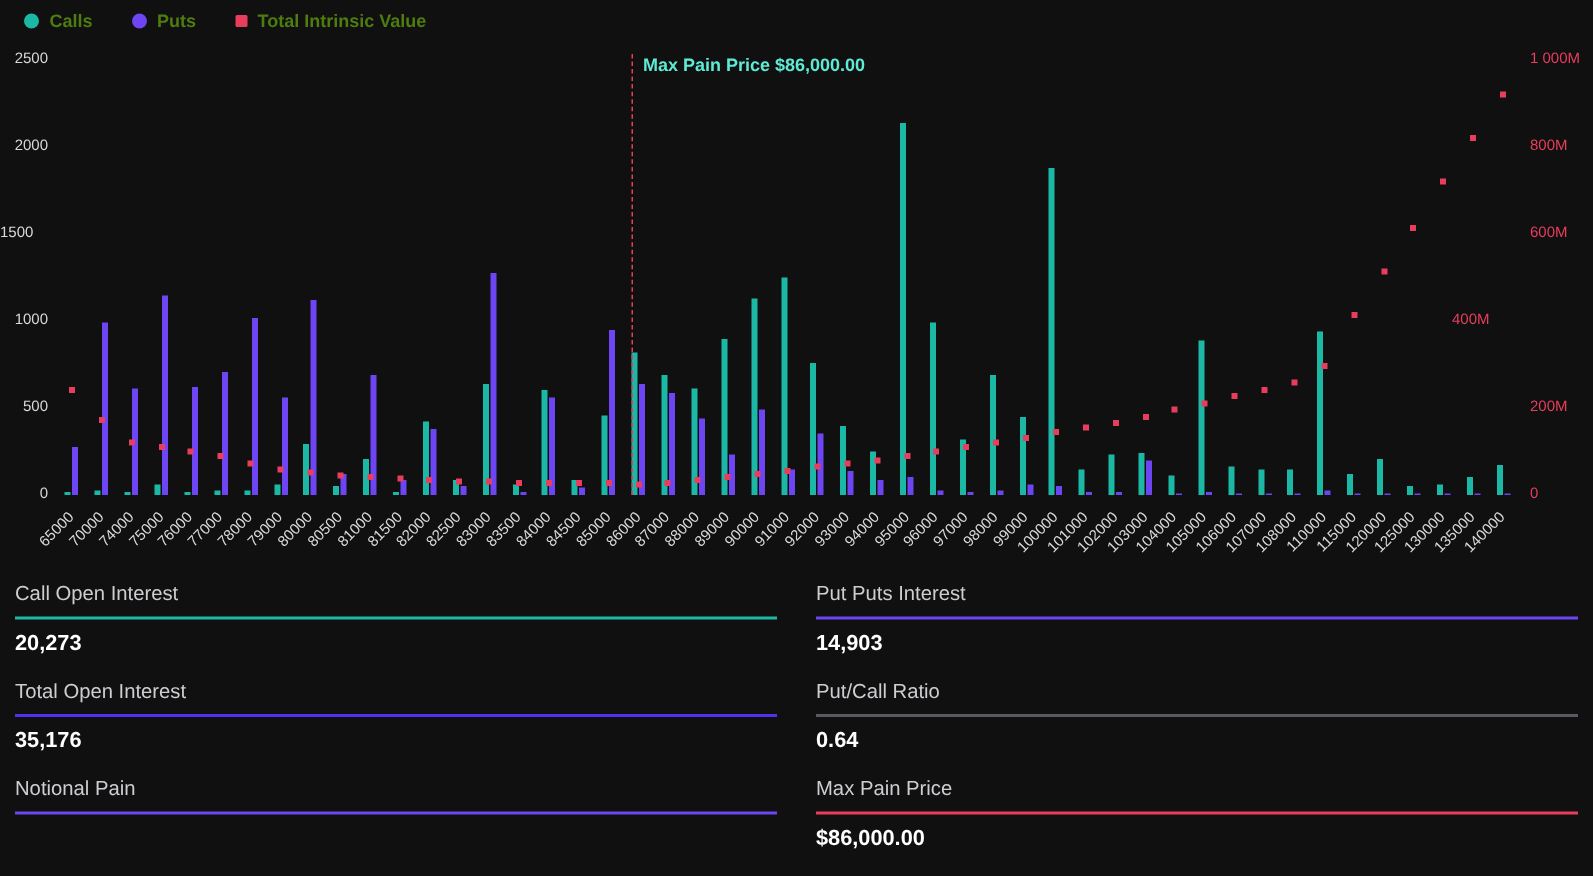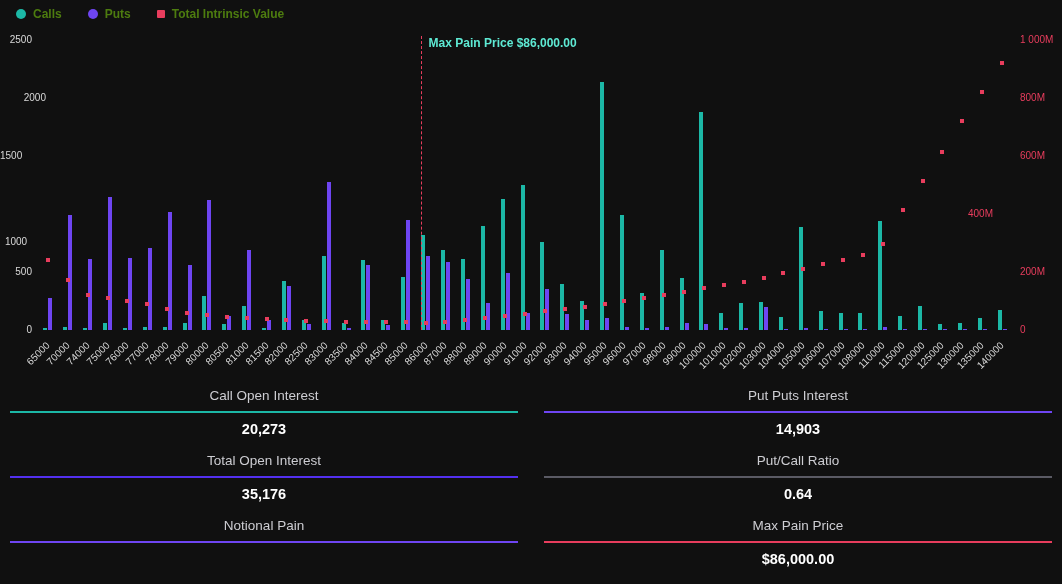--- a/index.html
+++ b/index.html
@@ -24,35 +24,35 @@
   .maxpain-label { position: absolute; font-size: 12px; font-weight: bold; color: #e83d5d; white-space: nowrap; }
   .xlabel {
     position: absolute; width: 100px; text-align: right;
     font-size: 10px; color: #d9d9d9; white-space: nowrap;
     transform: rotate(-45deg); transform-origin: 100% 50%;
   }
 
   .stats {
     position: absolute; top: 388px; left: 10px; right: 10px;
     display: grid; grid-template-columns: 1fr 1fr;
-    column-gap: 26px; row-gap: 16px; text-align: center;
+    column-gap: 26px; row-gap: 16px;
   }
   .stat-label { color: #cdcdd2; font-size: 13.5px; padding-bottom: 8px; }
   .stat-line { height: 2px; background: #555; }
   .stat-value { color: #ffffff; font-size: 14.5px; font-weight: bold; padding-top: 8px; }
 </style>
 </head>
 <body>
 
 <div id="chart">
     <div class="tick-label" style="left: 0px; width: 32px; text-align: right; top: 324px;">0</div>
     <div class="tick-label" style="left: 0px; width: 32px; text-align: right; top: 266px;">500</div>
-    <div class="tick-label" style="left: 0px; width: 32px; text-align: center; top: 208px; margin-top: 28px;">1000</div>
+    <div class="tick-label" style="left: 0px; width: 32px; text-align: right; top: 208px;">1000</div>
     <div class="tick-label" style="left: 0px; width: 15px; text-align: right; top: 150px;">1500</div>
-    <div class="tick-label" style="left: 0px; width: 46px; text-align: right; top: 92px;">2000</div>
+    <div class="tick-label" style="left: 0px; width: 32px; text-align: right; top: 92px;">2000</div>
     <div class="tick-label" style="left: 0px; width: 32px; text-align: right; top: 34px;">2500</div>
     <div class="tick-label" style="left: 1020px; top: 324px; color: rgb(232, 61, 93);">0</div>
     <div class="tick-label" style="left: 1020px; top: 266px; color: rgb(232, 61, 93);">200M</div>
     <div class="tick-label" style="left: 968px; top: 208px; color: rgb(232, 61, 93);">400M</div>
     <div class="tick-label" style="left: 1020px; top: 150px; color: rgb(232, 61, 93);">600M</div>
     <div class="tick-label" style="left: 1020px; top: 92px; color: rgb(232, 61, 93);">800M</div>
     <div class="tick-label" style="left: 1020px; top: 34px; color: rgb(232, 61, 93);">1 000M</div>
     <div class="bar" style="left: 43.4388px; top: 327.68px; width: 4px; height: 2.32px; background: rgb(28, 184, 166);"></div>
     <div class="bar" style="left: 48.4388px; top: 297.52px; width: 4px; height: 32.48px; background: rgb(110, 69, 242);"></div>
     <div class="iv-dot" style="left: 45.9388px; top: 258.4px; background: rgb(232, 61, 93);"></div>

